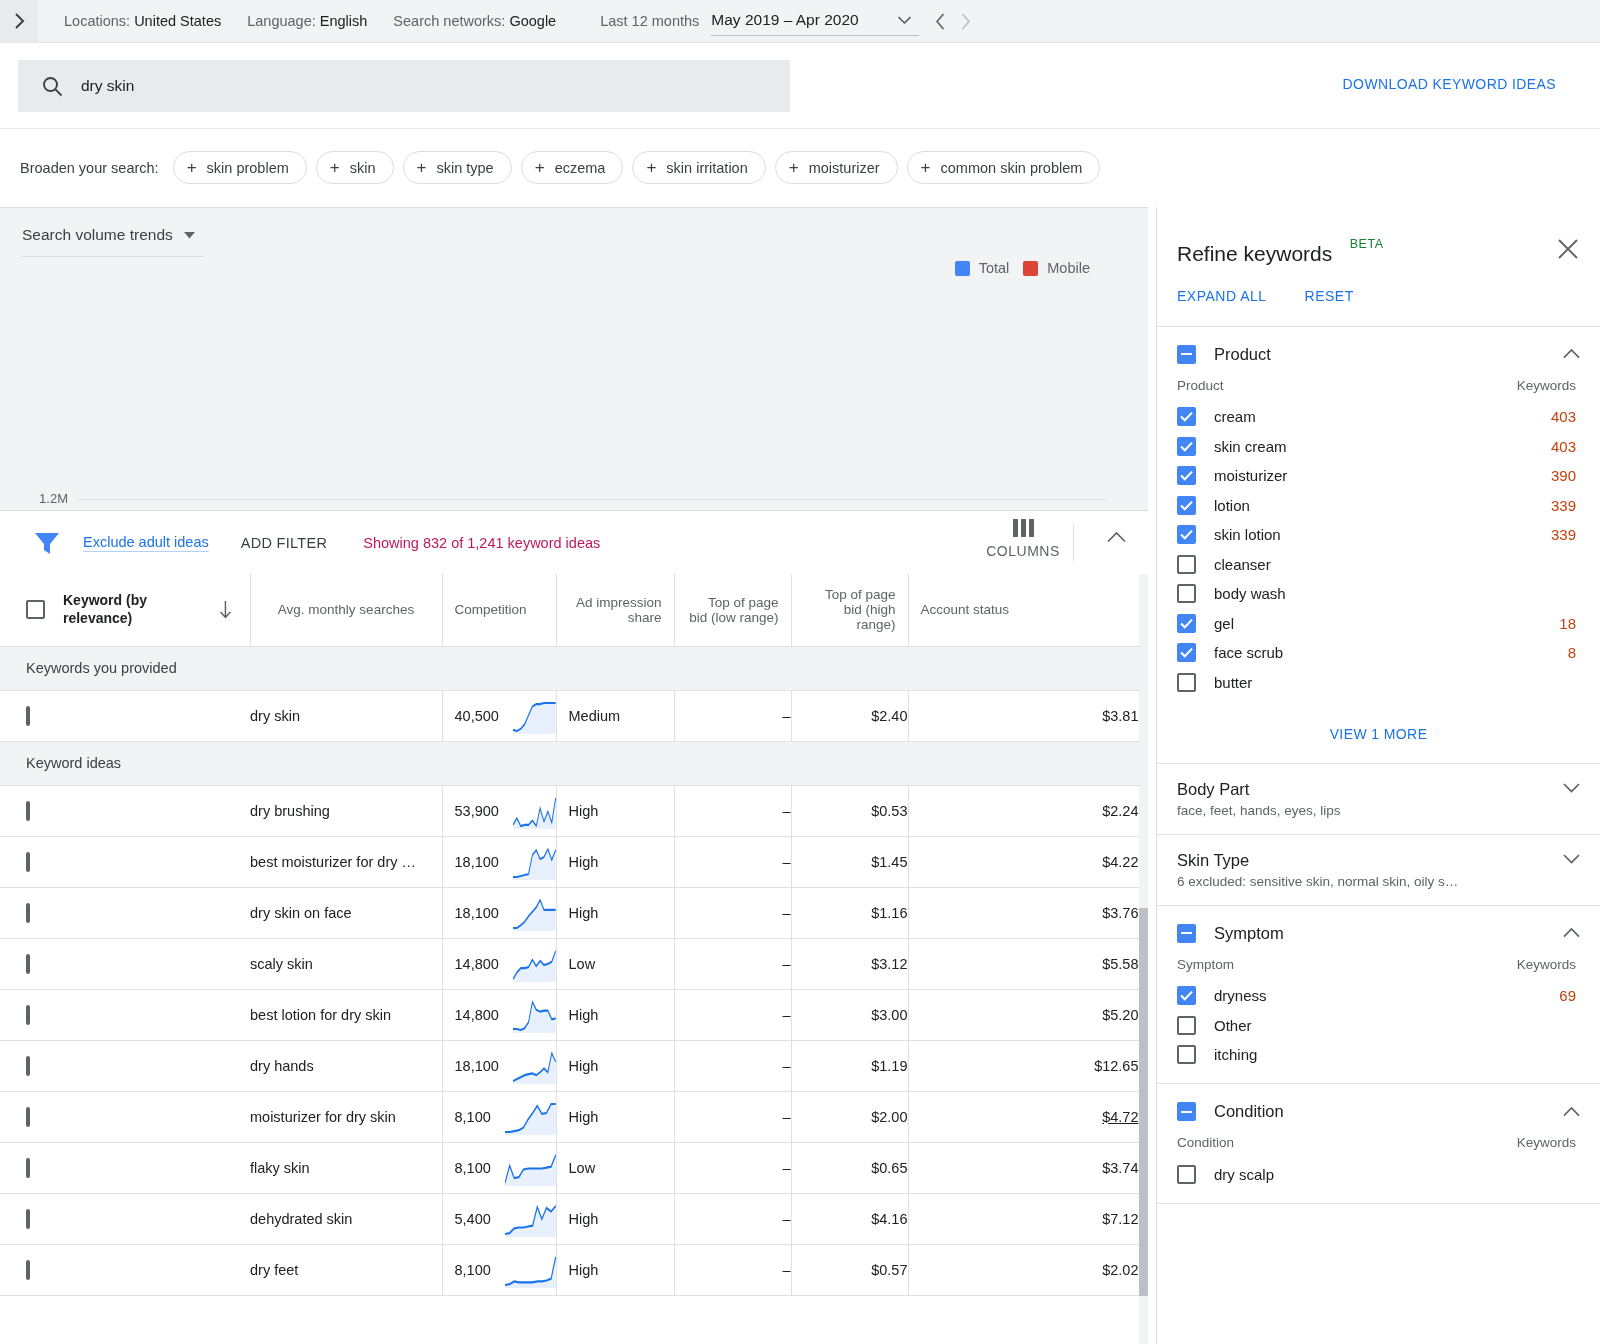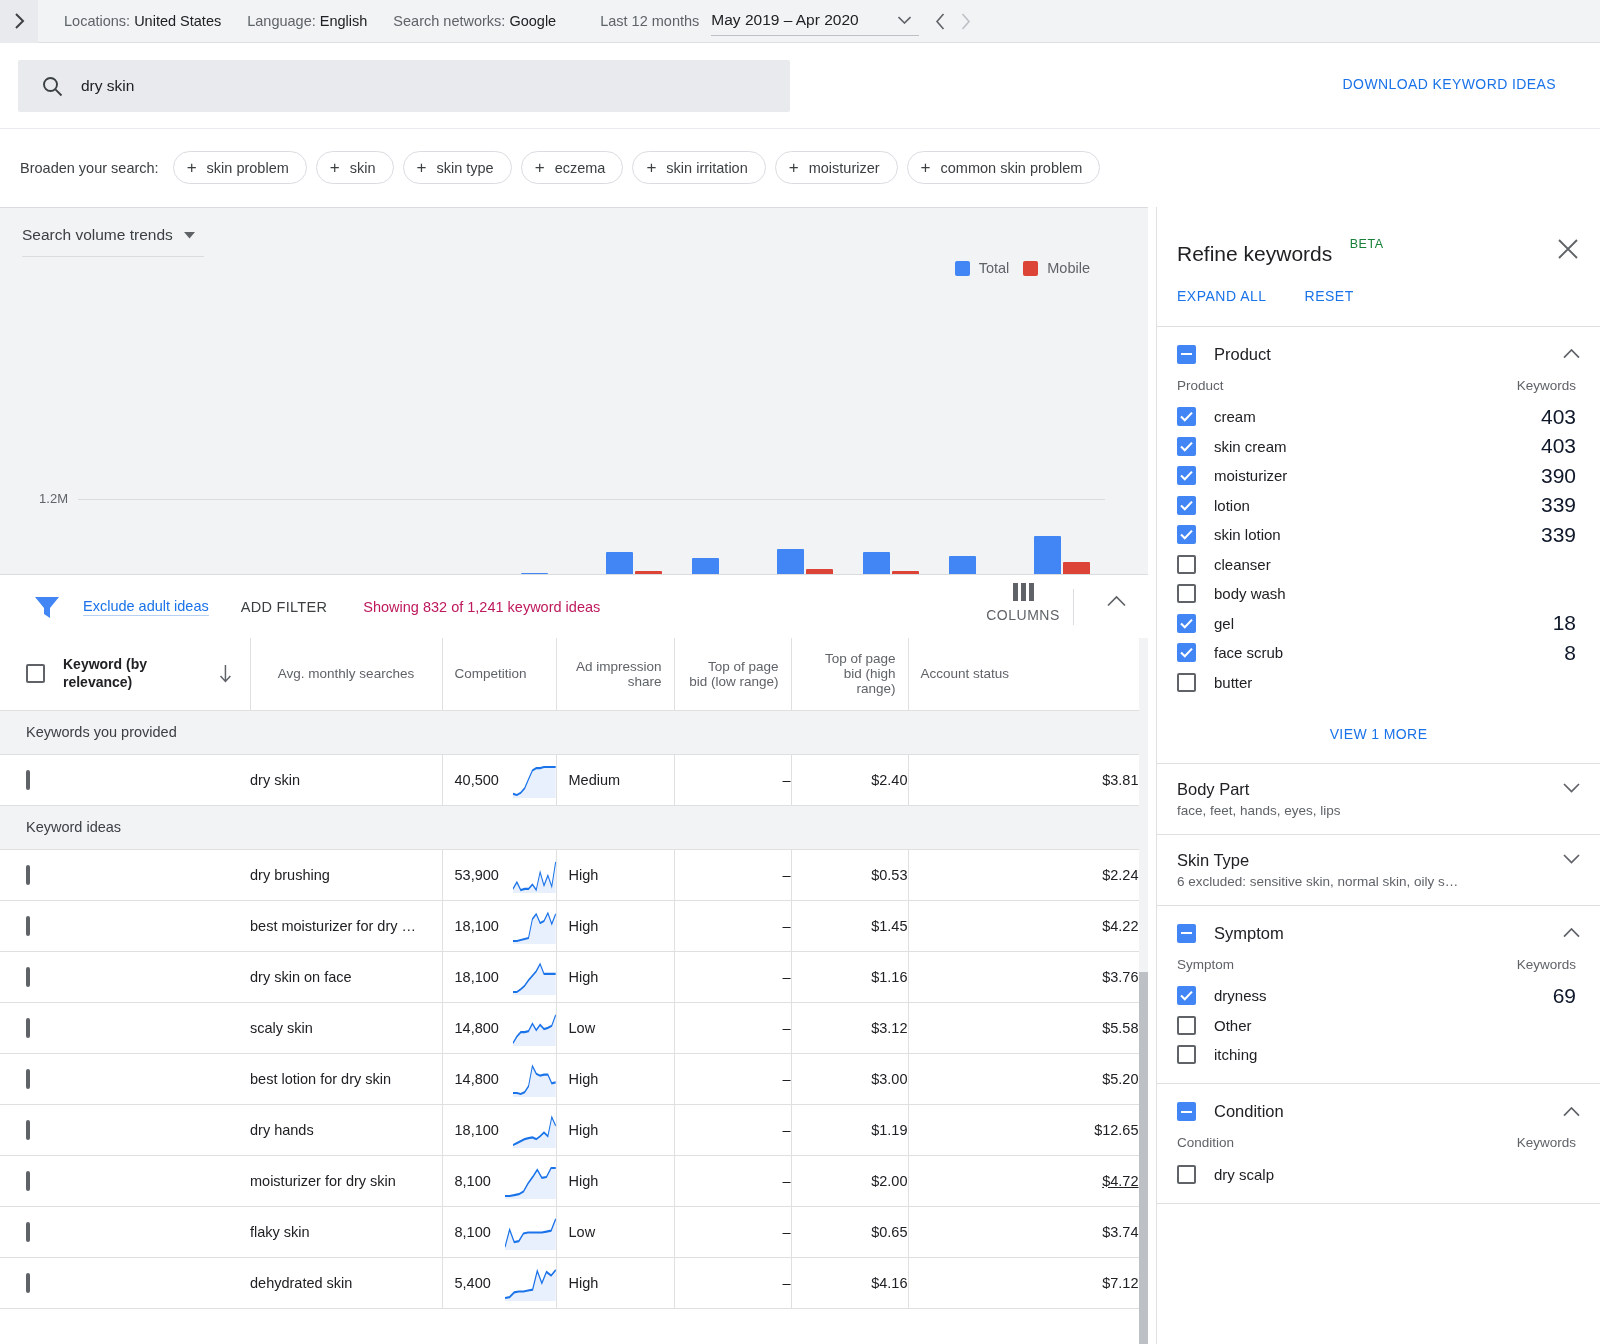--- a/index.html
+++ b/index.html
@@ -71,21 +71,21 @@
     white-space: nowrap;
   }
   .chip .plus { font-size: 17px; color: #3c4043; margin-right: 10px; line-height: 1; }
 
   
   .left {
     position: absolute; left: 0; top: 207px; width: 1148px; height: 1137px;
     background: #fff; overflow: hidden;
   }
   .chartpanel {
-    position: relative; width: 1148px; height: 367px;
+    position: relative; width: 1148px; height: 303px;
     background: #f1f3f4; border-top: 1px solid #dadce0;
   }
   .svt-head { position: absolute; left: 22px; top: 18px; display: flex; align-items: center; cursor: pointer; }
   .svt-title { font-size: 15.5px; color: #3c4043; }
   .svt-caret { margin-left: 11px; }
   .svt-underline { position: absolute; left: 22px; top: 48px; width: 182px; height: 1px; background: #dadce0; }
 
   .legend { position: absolute; right: 58px; top: 52px; display: flex; align-items: center; gap: 14px; }
   .legend-item { display: flex; align-items: center; font-size: 14.5px; color: #5f6368; }
   .swatch { width: 15px; height: 15px; border-radius: 2px; margin-right: 9px; }
@@ -194,21 +194,21 @@
   .opt { display: flex; align-items: center; height: 29.5px; cursor: pointer; }
   .opt .box {
     width: 19px; height: 19px; border: 2px solid #5f6368; border-radius: 2px;
     background: #fff; flex: none;
   }
   .opt.checked .box {
     background: #4285f4; border-color: #4285f4;
     display: flex; align-items: center; justify-content: center;
   }
   .opt .lbl { margin-left: 18px; font-size: 15px; color: #202124; }
-  .opt .cnt { margin-left: auto; font-size: 21px; color: #0f172a; padding-right: 4px; }
+  .opt .cnt { margin-left: auto; font-size: 15px; color: #c2410c; padding-right: 4px; }
   .viewmore { text-align: center; padding: 14px 0 20px 0; }
   .viewmore span { font-size: 14px; color: #1a73e8; letter-spacing: .4px; cursor: pointer; }
 </style>
 </head>
 <body>
 
 <div class="app">
 
   <div class="topbar">
     <div class="collapse-handle">
@@ -581,20 +581,38 @@
                     <path d="M0.0 33.0 L9.1 32.1 L18.2 27.4 L27.3 26.5 L36.4 26.5 L45.5 25.5 L54.5 24.6 L63.6 5.9 L72.7 18.1 L81.8 6.9 L90.9 10.6 L100.0 5.0" fill="none" stroke="#1a73e8" stroke-width="2.2"></path>
                   </svg>
                 </div>
               </td>
               <td style="width: 114px;">High</td>
               <td class="num" style="text-align: right; width: 118px;">–</td>
               <td class="num" style="width: 117px;">$4.16</td>
               <td class="num" style="width: 117px;">$7.12</td>
               <td style="width: 231px;"></td>
             </tr>
+            <tr>
+              <td class="cbxcell" style="width: 66px; border-right: none;"><span class="cbx"></span></td>
+              <td class="kwname" style="width: 184px;">dry feet</td>
+              <td class="num" style="width: 192px;">
+                <div class="volcell">
+                  <span class="volnum">8,100</span>
+                  <svg class="spark" viewBox="0 0 100 36" preserveAspectRatio="none">
+                    <path d="M0.0 33.0 L9.1 32.1 L18.2 29.4 L27.3 30.3 L36.4 30.3 L45.5 30.3 L54.5 30.3 L63.6 29.4 L72.7 29.4 L81.8 28.5 L90.9 26.7 L100.0 5.0 L100 36 L0 36 Z" fill="#e8f0fe"></path>
+                    <path d="M0.0 33.0 L9.1 32.1 L18.2 29.4 L27.3 30.3 L36.4 30.3 L45.5 30.3 L54.5 30.3 L63.6 29.4 L72.7 29.4 L81.8 28.5 L90.9 26.7 L100.0 5.0" fill="none" stroke="#1a73e8" stroke-width="2.2"></path>
+                  </svg>
+                </div>
+              </td>
+              <td style="width: 114px;">High</td>
+              <td class="num" style="text-align: right; width: 118px;">–</td>
+              <td class="num" style="width: 117px;">$0.57</td>
+              <td class="num" style="width: 117px;">$2.02</td>
+              <td style="width: 231px;"></td>
+            </tr>
           </tbody>
       </table>
       <div class="vscroll"></div>
       <div class="vthumb"></div>
     </div>
   </div>
 
   <div class="right">
     <div class="rp-head">
       <span class="rp-title">Refine keywords</span>

